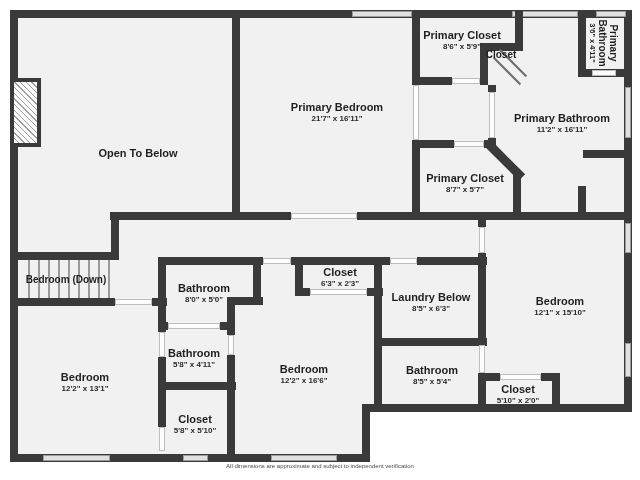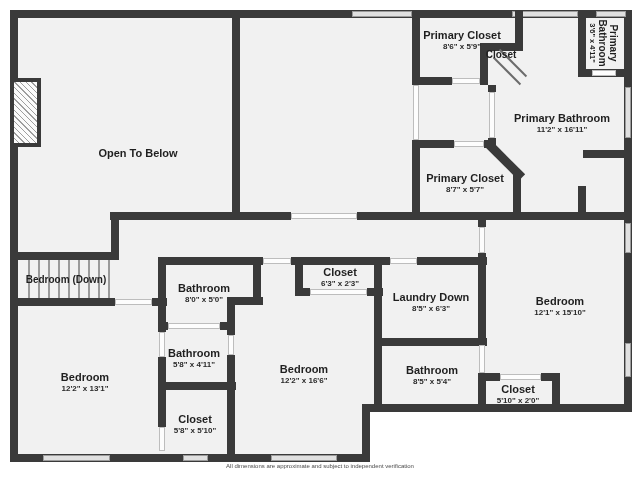--- a/index.html
+++ b/index.html
@@ -129,20 +129,24 @@
   <div class="w" style="left:513px;top:172px;width:8px;height:48px;"></div>
   <div class="w" style="left:583px;top:150px;width:41px;height:8px;"></div>
   <div class="w" style="left:578px;top:186px;width:8px;height:34px;"></div>
   <div class="w" style="left:578px;top:10px;width:8px;height:67px;"></div>
   <div class="w" style="left:578px;top:69px;width:46px;height:8px;"></div>
   <div class="door" style="left:592px;top:70px;width:24px;height:6px;"></div>
 
   <div class="lbl" style="left:124px;top:153px;margin-left:14px;">
     <div class="nm">Open To Below</div>
   </div>
+  <div class="lbl" style="left:337px;top:112px;">
+    <div class="nm">Primary Bedroom</div>
+      <div class="dm">21'7" x 16'11"</div>
+  </div>
   <div class="lbl" style="left:462px;top:40px;">
     <div class="nm">Primary Closet</div>
       <div class="dm">8'6" x 5'9"</div>
   </div>
   <div class="lbl small" style="left:501px;top:54px;">
     <div class="nm">Closet</div>
   </div>
   <div class="vert">
     <div class="nm">Primary Bathroom</div>
       <div class="dm">3'6" x 4'11"</div>
@@ -160,21 +164,21 @@
   </div>
   <div class="lbl" style="left:204px;top:293px;">
     <div class="nm">Bathroom</div>
       <div class="dm">8'0" x 5'0"</div>
   </div>
   <div class="lbl" style="left:340px;top:277px;">
     <div class="nm">Closet</div>
       <div class="dm">6'3" x 2'3"</div>
   </div>
   <div class="lbl" style="left:431px;top:302px;">
-    <div class="nm">Laundry Down</div>
+    <div class="nm">Laundry Below</div>
       <div class="dm">8'5" x 6'3"</div>
   </div>
   <div class="lbl" style="left:560px;top:306px;">
     <div class="nm">Bedroom</div>
       <div class="dm">12'1" x 15'10"</div>
   </div>
   <div class="lbl" style="left:194px;top:358px;">
     <div class="nm">Bathroom</div>
       <div class="dm">5'8" x 4'11"</div>
   </div>

